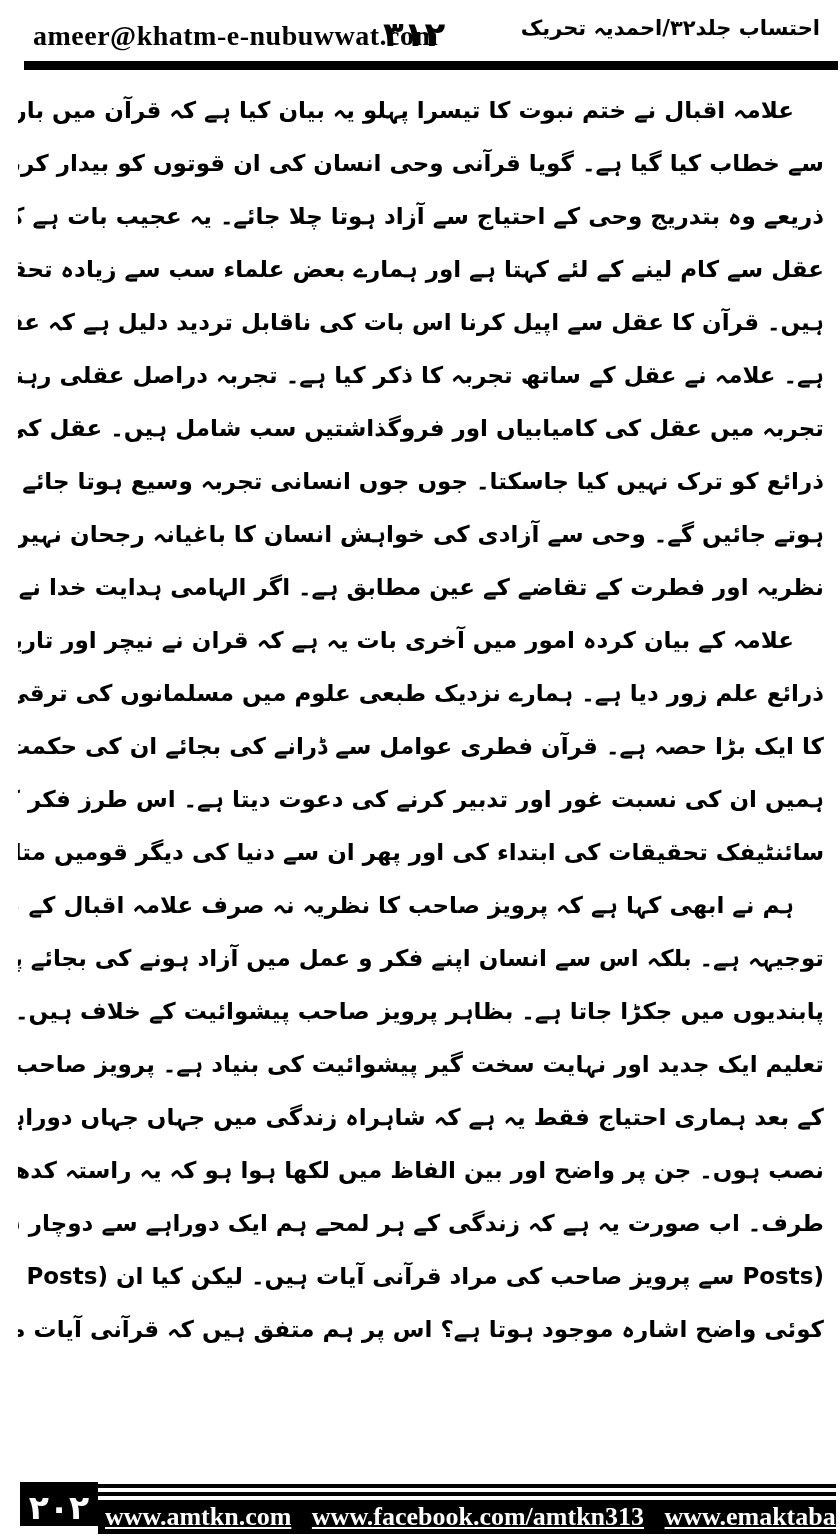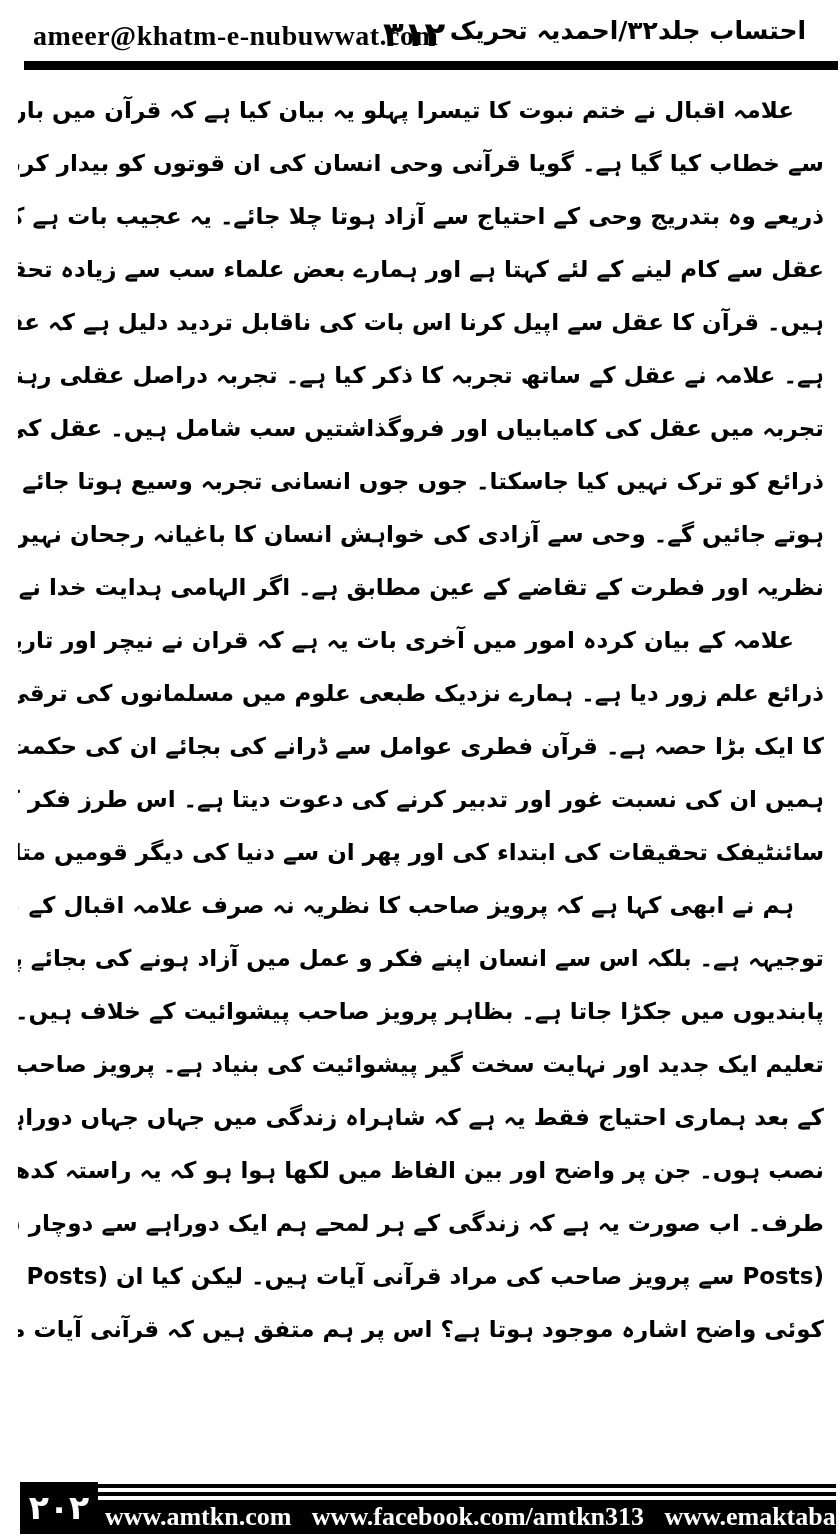--- a/index.html
+++ b/index.html
@@ -12,55 +12,55 @@
   .header-email{
     position:absolute;left:33px;top:20px;
     font-family:"Liberation Serif",serif;font-weight:bold;font-size:28px;
     letter-spacing:.5px;white-space:nowrap;
   }
   .header-num{
     position:absolute;left:383px;top:14px;
     font-weight:bold;font-size:34px;direction:rtl;white-space:nowrap;
   }
   .header-title{
-    position:absolute;right:34px;top:16px;
-    font-weight:bold;font-size:25px;direction:rtl;white-space:nowrap;
+    position:absolute;right:20px;top:16px;
+    font-weight:bold;font-size:21px;direction:rtl;white-space:nowrap;
   }
   .header-rule{
     position:absolute;left:24px;right:2px;top:61px;height:9px;background:#000;
   }
   
   .body-text{
     position:absolute;left:18px;right:16px;top:84px;
     direction:rtl;
   }
   .line{
     height:53px;line-height:53px;
     font-weight:bold;font-size:23px;
     text-align:justify;text-align-last:justify;
     white-space:nowrap;overflow:hidden;
   }
   .line.first{padding-right:30px;}
   .line.pull-left{text-align:center;text-align-last:center;padding-right:230px;}
   .line.center{text-align:center;text-align-last:center;padding-right:56px;}
   
   .footer-box{
-    position:absolute;left:20px;top:1482px;width:78px;height:52px;
+    position:absolute;left:20px;top:1482px;width:78px;height:44px;
     background:#000;color:#fff;text-align:center;line-height:52px;
     font-weight:bold;font-size:33px;
   }
   .footer-rule-a{position:absolute;left:98px;right:4px;top:1484px;height:4px;background:#000;}
   .footer-rule-b{position:absolute;left:98px;right:4px;top:1492px;height:4px;background:#000;}
   .footer-bar{
     position:absolute;left:98px;right:4px;top:1500px;height:34px;
     background:#000;color:#fff;text-align:center;line-height:34px;
     font-family:"Liberation Serif",serif;font-weight:bold;font-size:26px;
     white-space:nowrap;overflow:hidden;
   }
-  .footer-bar span{margin:2px 7px;}
+  .footer-bar span{margin:2px 7px;text-decoration:underline;}
 </style>
 </head>
 <body>
 
 <div class="page">
 
   <div class="header-email">ameer@khatm-e-nubuwwat.com</div>
   <div class="header-num">۳۱۲</div>
   <div class="header-title">احتساب جلد۳۲/احمدیہ تحریک</div>
   <div class="header-rule"></div>

